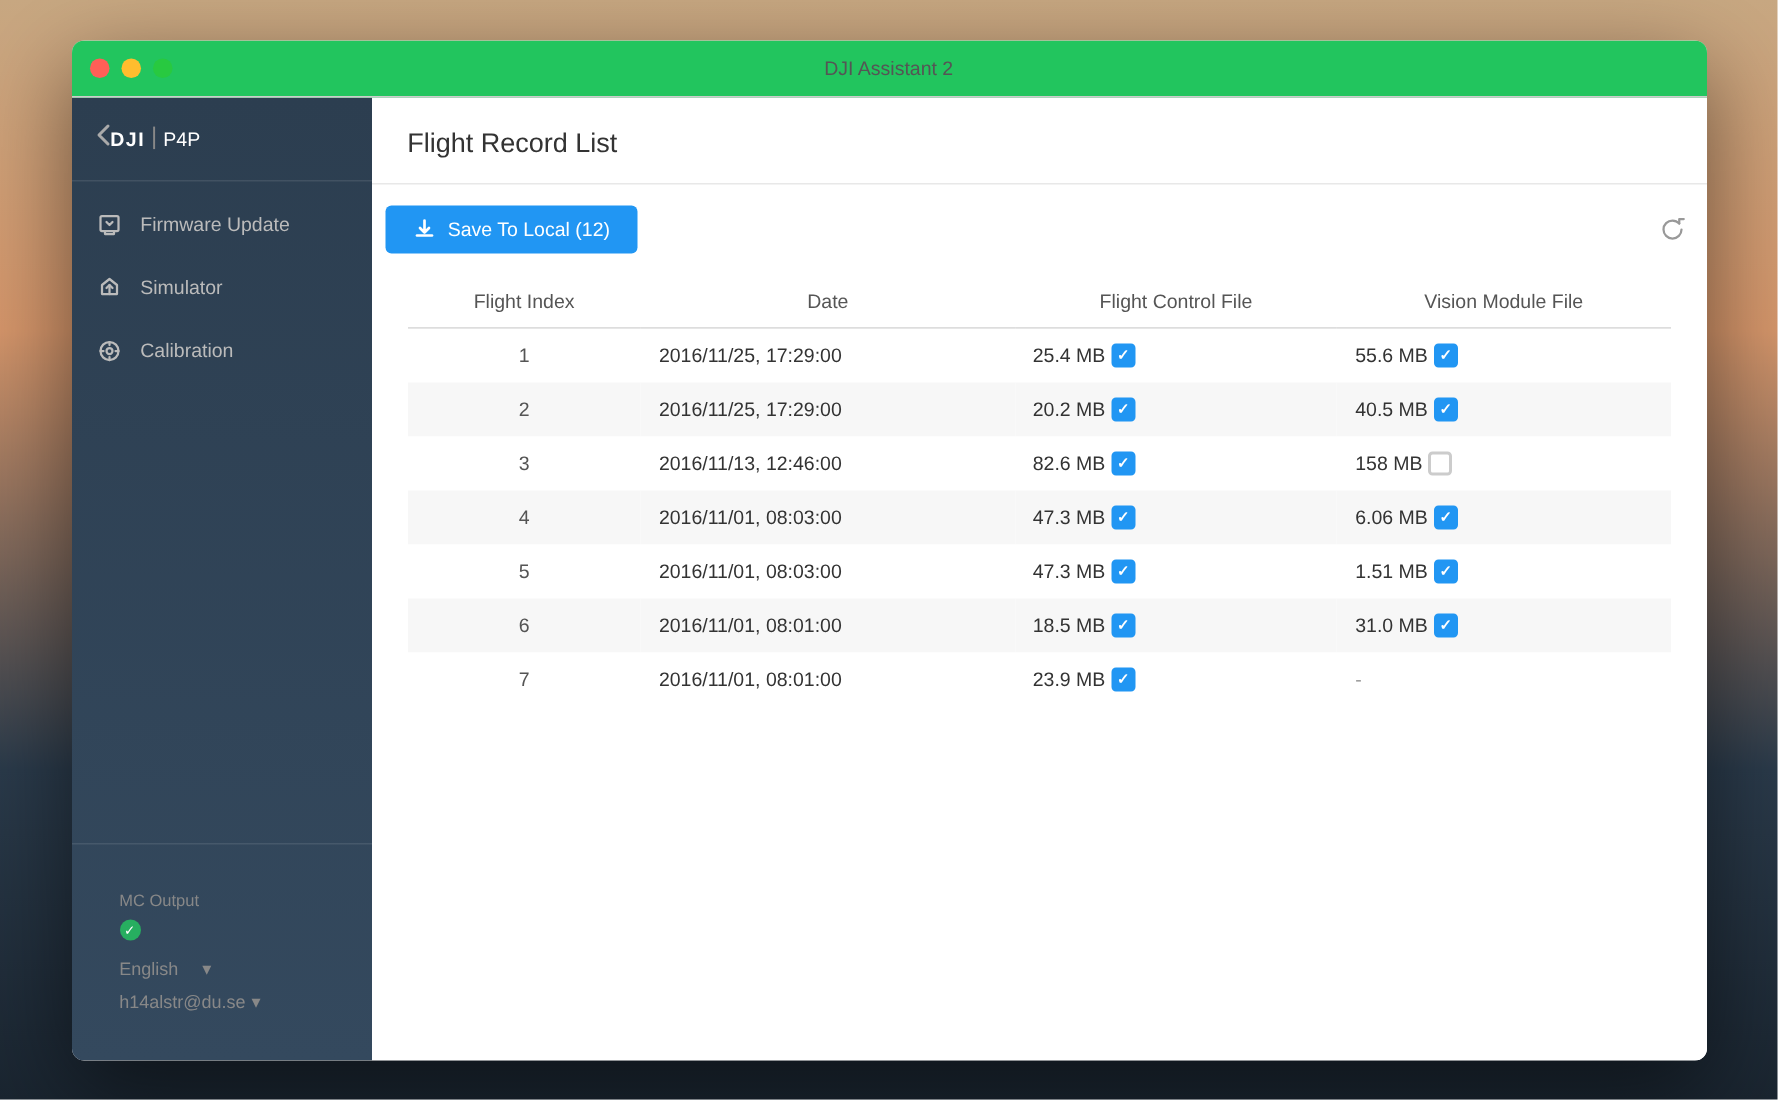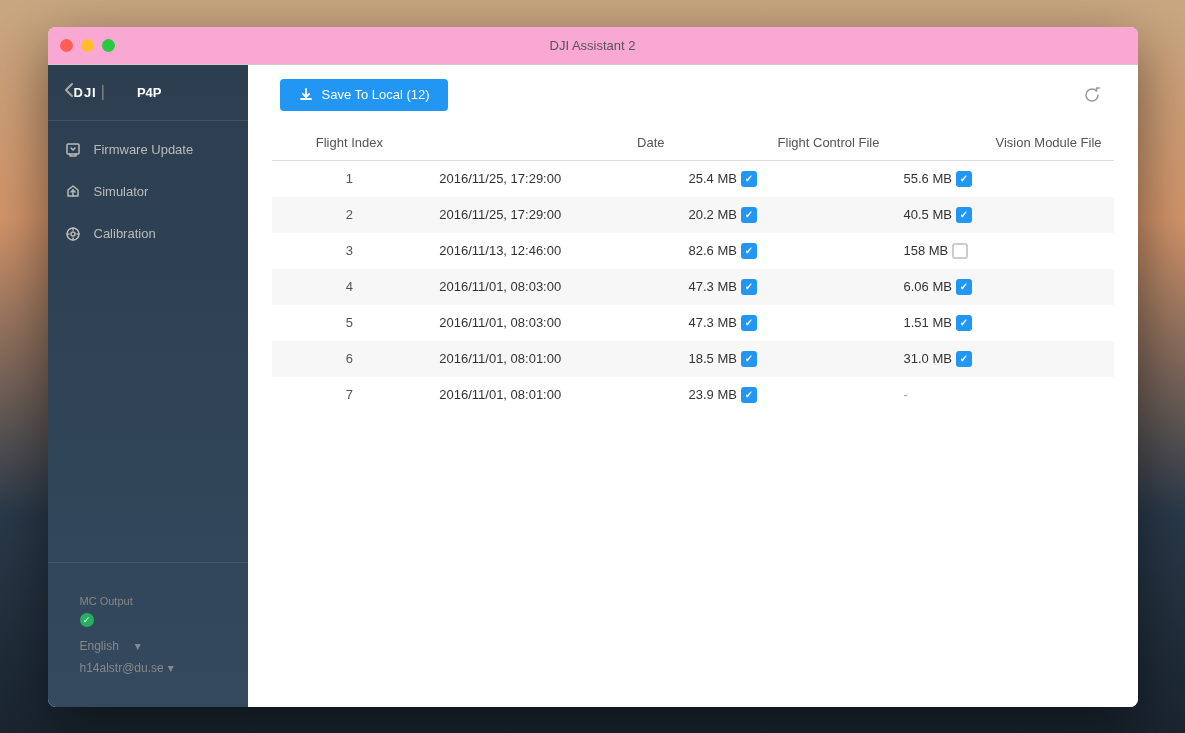--- a/index.html
+++ b/index.html
@@ -18,21 +18,21 @@
       background: #f0f0f0;
       border-radius: 8px;
       box-shadow: 0 20px 60px rgba(0,0,0,0.5);
       overflow: hidden;
       display: flex;
       flex-direction: column;
     }
     
     .titlebar {
       height: 38px;
-      background: #f9a8d4;
+      background: #22c55e;
       display: flex;
       align-items: center;
       justify-content: center;
       position: relative;
       border-bottom: 1px solid #ccc;
       flex-shrink: 0;
     }
     .titlebar-buttons {
       position: absolute;
       left: 12px;
@@ -89,22 +89,21 @@
       font-weight: bold;
       letter-spacing: 1px;
     }
     .separator {
       color: #888;
       margin: 0 4px;
     }
     .device-name {
       color: white;
       font-size: 13px;
-      font-weight: 700;
-      margin-left: 28px;
+      font-weight: 400;
     }
     .sidebar-nav {
       flex: 1;
       padding-top: 8px;
     }
     .nav-item {
       display: flex;
       align-items: center;
       gap: 12px;
       padding: 12px 16px;
@@ -181,21 +180,21 @@
     .content-header {
       padding: 20px 24px 16px;
       border-bottom: 1px solid #e8e8e8;
     }
     .page-title {
       font-size: 18px;
       font-weight: 500;
       color: #333;
     }
     .content-toolbar {
-      padding: 14px 32px;
+      padding: 14px 9px;
       display: flex;
       align-items: center;
       justify-content: space-between;
     }
     .save-btn {
       display: flex;
       align-items: center;
       gap: 8px;
       background: #2196F3;
       color: white;
@@ -225,21 +224,21 @@
       padding: 0 24px 16px;
     }
     table {
       width: 100%;
       border-collapse: collapse;
     }
     thead tr {
       border-bottom: 1px solid #ddd;
     }
     th {
-      text-align: right;
+      text-align: center;
       padding: 10px 12px;
       font-size: 13px;
       color: #555;
       font-weight: 500;
     }
     th:first-child { text-align: center; }
     td {
       padding: 10px 12px;
       font-size: 13px;
       color: #333;
@@ -368,20 +367,23 @@
           <span>▾</span>
         </div>
         <div class="account-selector">
           <span>h14alstr@du.se</span>
           <span>▾</span>
         </div>
       </div>
     </div>
 
     <div class="content">
+      <div class="content-header">
+        <h1 class="page-title">Flight Record List</h1>
+      </div>
 
       <div class="content-toolbar">
         <button class="save-btn">
           <svg width="16" height="16" viewBox="0 0 16 16" fill="none">
             <path d="M8 2v8M5 7l3 3 3-3" stroke="white" stroke-width="1.8" stroke-linecap="round" stroke-linejoin="round"></path>
             <path d="M3 12h10" stroke="white" stroke-width="1.8" stroke-linecap="round"></path>
           </svg>
           <span>Save To Local (12)</span>
         </button>
         <button class="refresh-btn">

